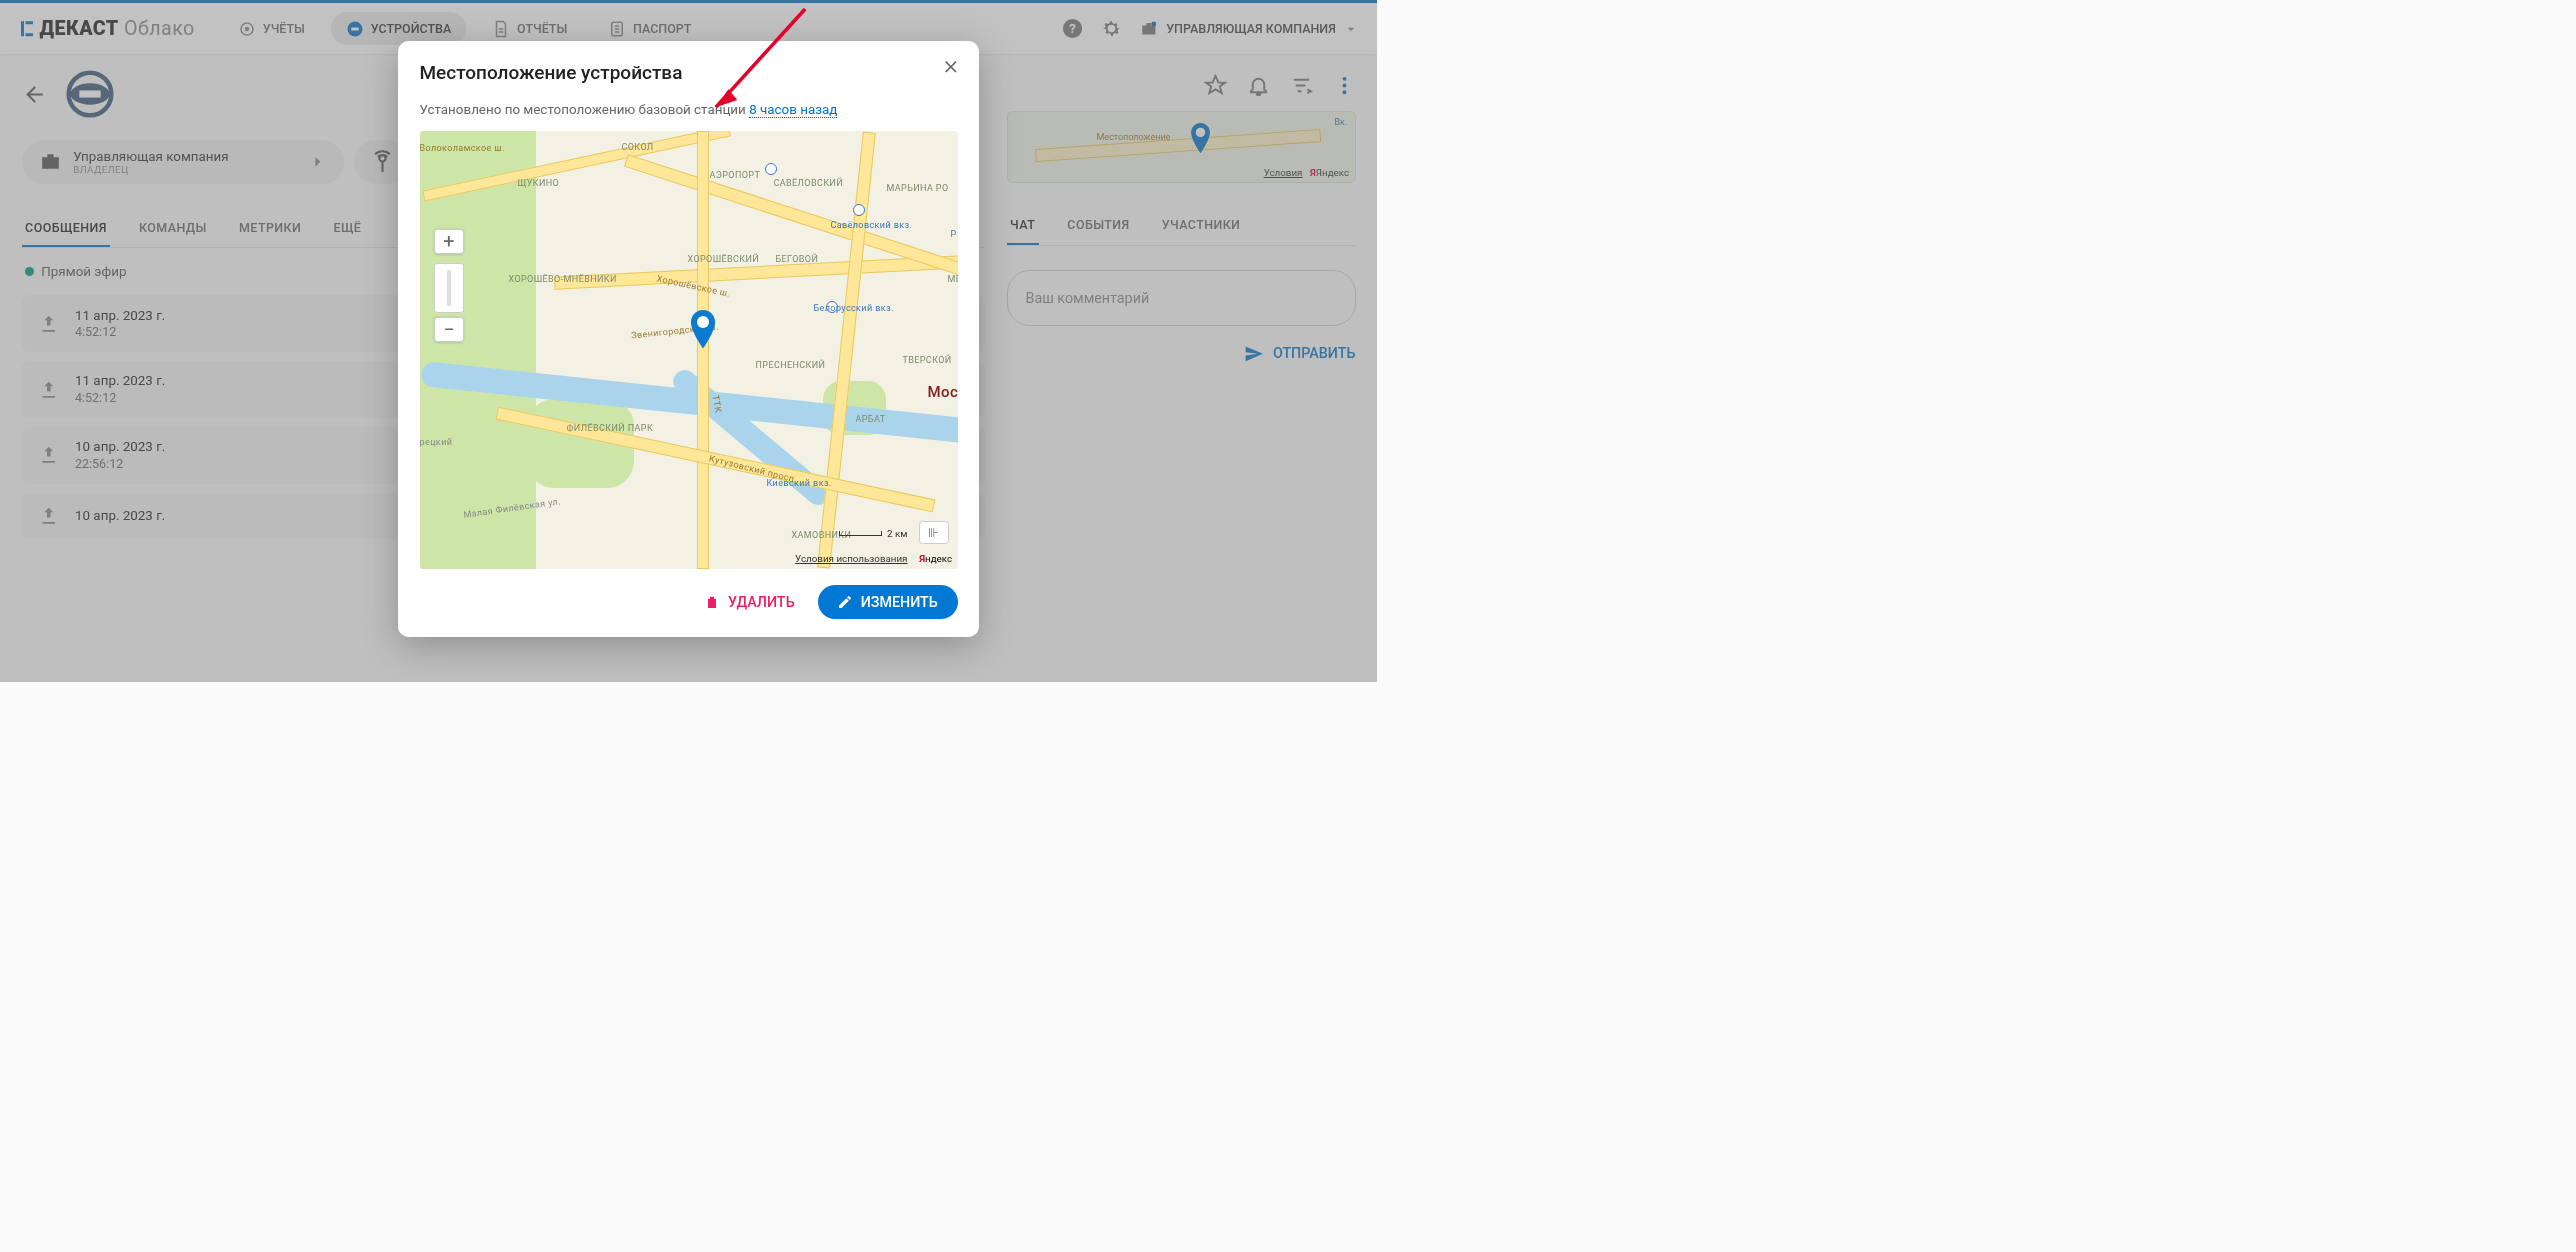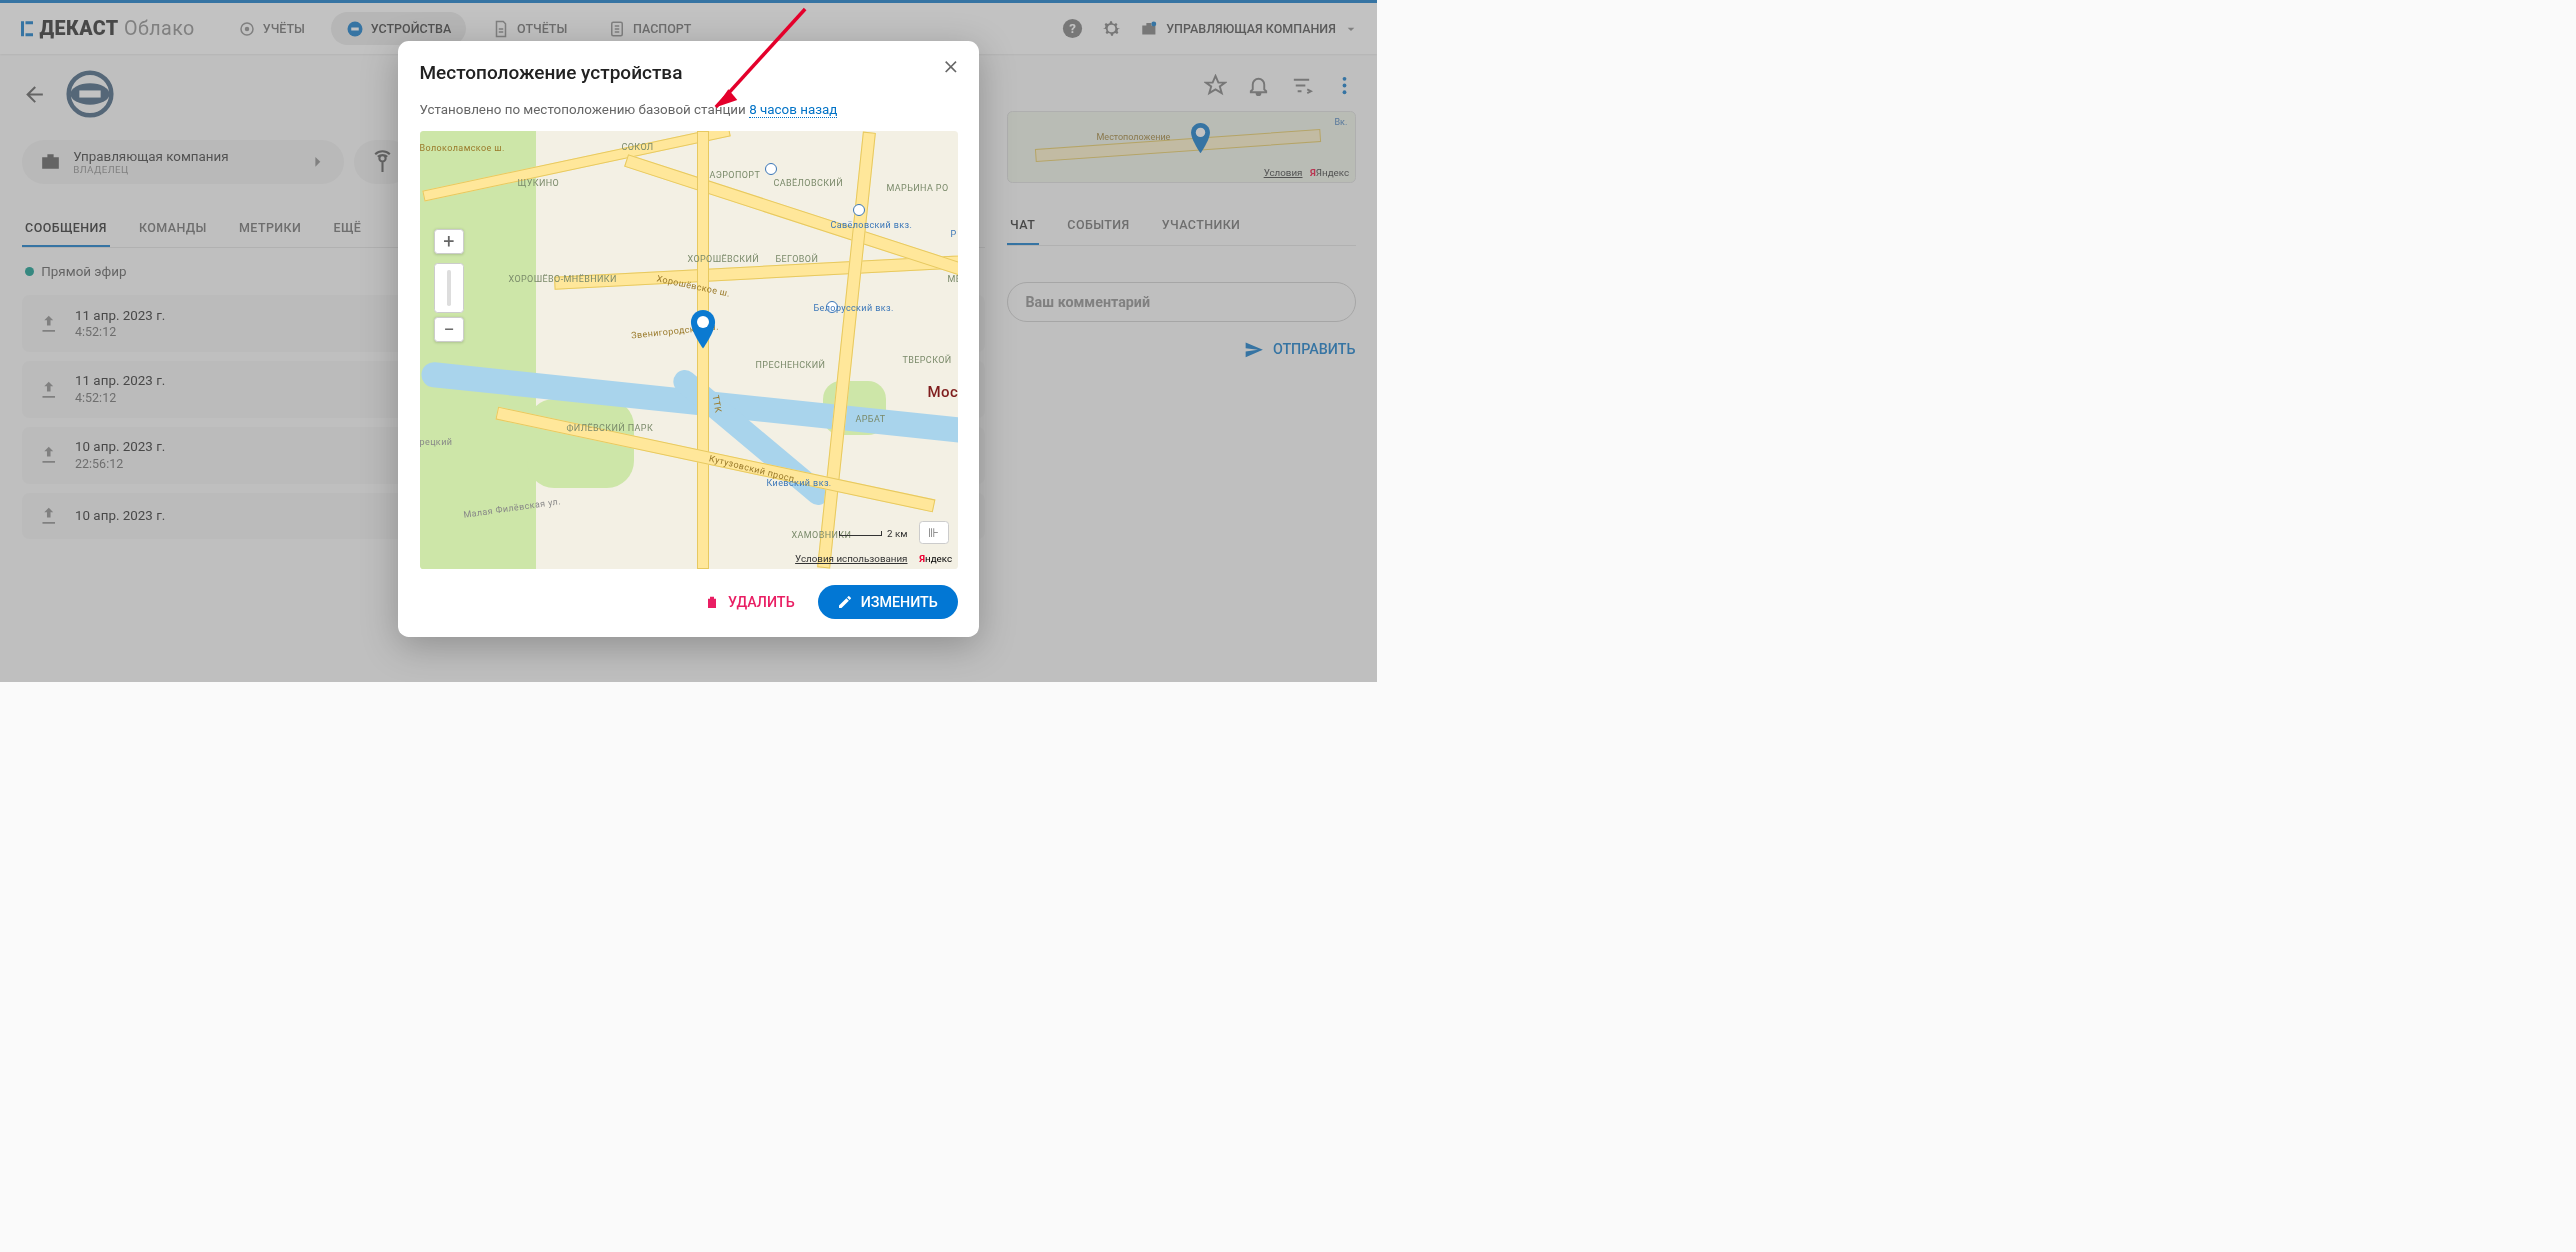--- a/index.html
+++ b/index.html
@@ -39,21 +39,21 @@
 .msglist .msg { background:#f3f3f3; border-radius:7.2px; padding:12.5px 16px; margin-bottom:9px; display:flex; align-items:center; gap:16px; }
 .upicon { width:21.5px; height:21.5px; fill:#888; }
 .msg-date { font-size:13.4px; color:#222; font-weight:400; }
 .msg-time { font-size:12.5px; color:#666; margin-top:1.8px; }
 .rightcol .right-top { display:flex; gap:19.7px; align-items:center; justify-content:flex-end; padding:3.6px 0 14.3px 0; }
 .mapstrip { height:72px; background:#eef4e8; border-radius:5.4px; position:relative; overflow:hidden; border:0.9px solid #ddd; }
 .mapstrip .road { position:absolute; background:#fff2c7; border:1.8px solid #e6c95a; }
 .mapstrip .plus { position:absolute; left:-12.5px; top:21.5px; font-size:25px; color:#0072c6; font-weight:700; }
 .mapstrip .pin { position:absolute; right:143px; top:10.7px; }
 .rtabs { display:flex; gap:25px; margin-top:25px; border-bottom:0.9px solid #e0e0e0; }
-.comment { margin-top:36px; border:0.9px solid #ccc; border-radius:23px; padding:11px 18px; color:#888; font-size:14.3px;font-weight:bold; }
+.comment { margin-top:24px; border:0.9px solid #ccc; border-radius:23px; padding:19px 18px; color:#888; font-size:14.3px; }
 .sendrow { display:flex; justify-content:flex-end; align-items:center; gap:9px; margin-top:18px; color:#0072c6; font-weight:500; cursor:pointer; }
 .send-icon { width:19.7px; height:19.7px; fill:#0072c6; }
 .overlay { position:absolute; inset:0; background:rgba(120,120,120,.45); display:flex; align-items:flex-start; justify-content:center; }
 .modal { width:581px; margin-top:41px; background:#fff; border-radius:10.7px; box-shadow:0 9px 36px rgba(0,0,0,.25); padding:19.7px 21.5px 18px 21.5px; position:relative; }
 .modal h2 { font-size:19px; color:#222; font-weight:500; }
 .close-x { position:absolute; top:16px; right:18px; width:19.7px; height:19.7px; fill:#666; cursor:pointer; }
 .modal-sub { margin-top:18px; color:#666; font-size:13.4px; }
 .modal-sub a { color:#0072c6; text-decoration:none; border-bottom:0.9px dotted #0072c6; }
 .map { margin-top:14.3px; height:438px; background:#f3f0e4; border-radius:3.6px; position:relative; overflow:hidden; }
 .map .green { position:absolute; background:#cde6a8; }

